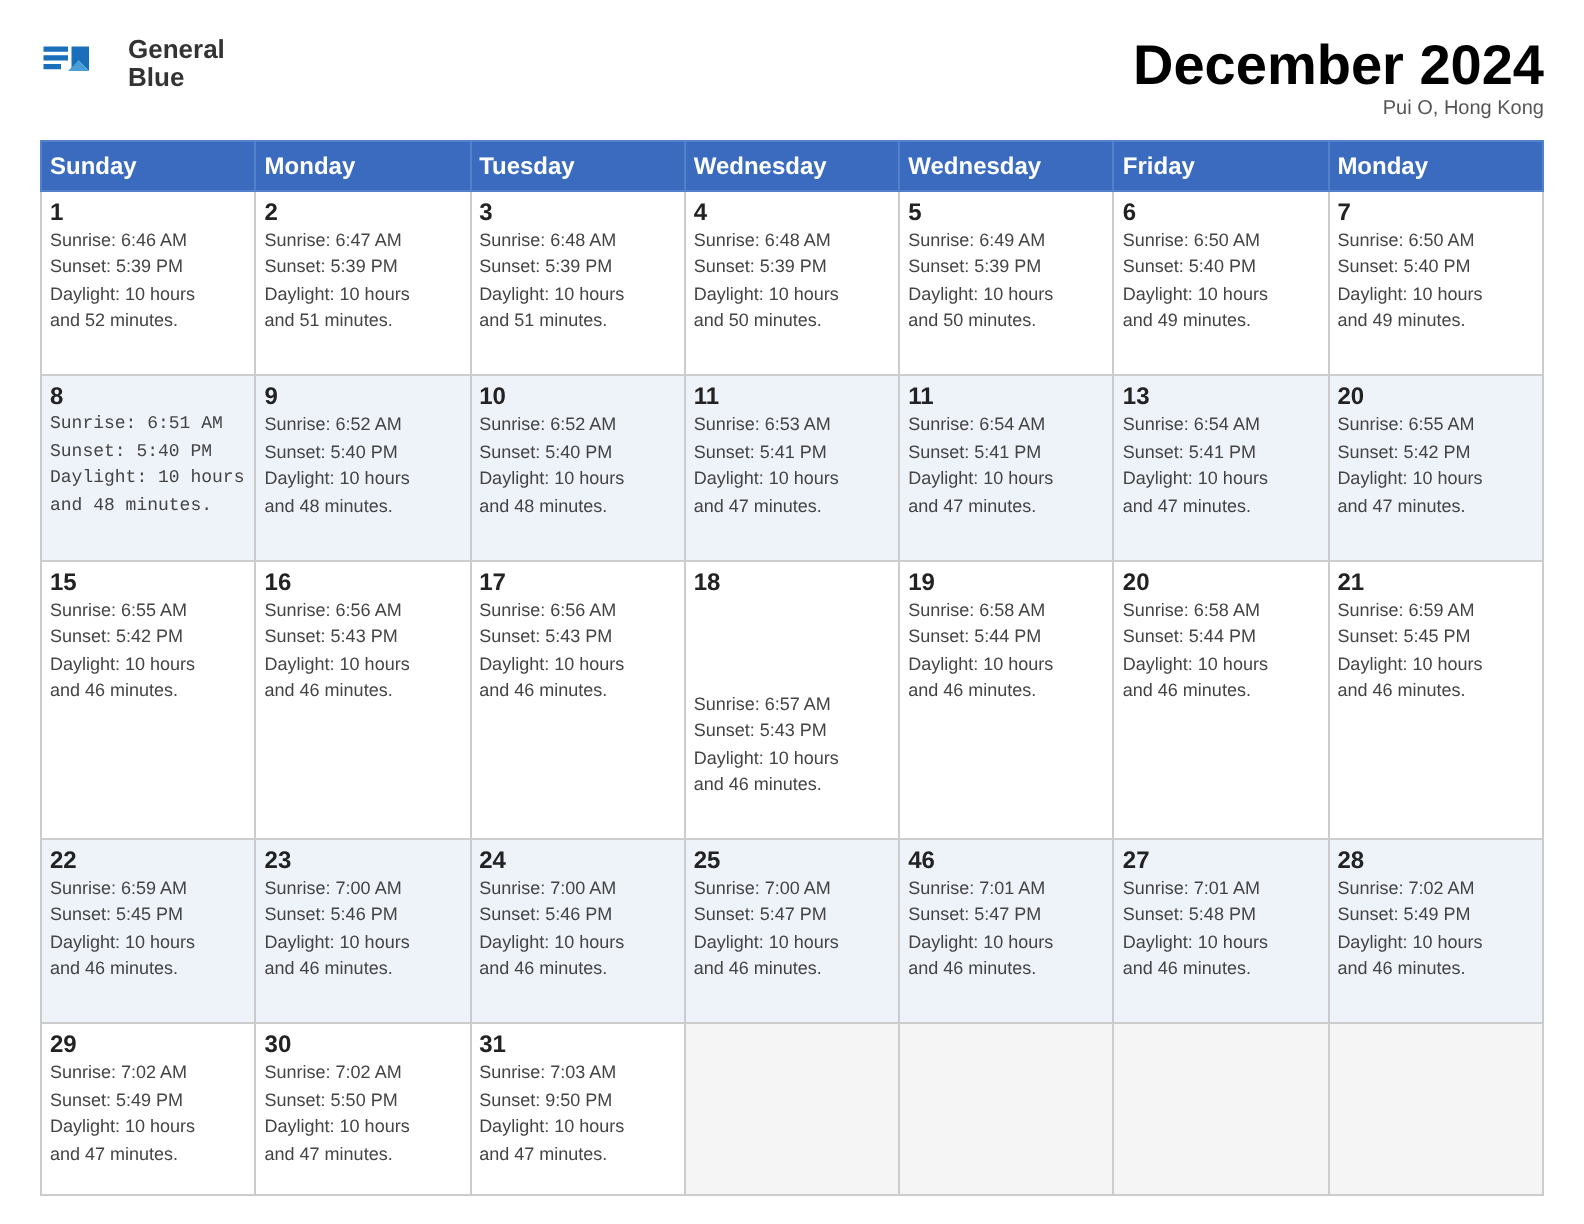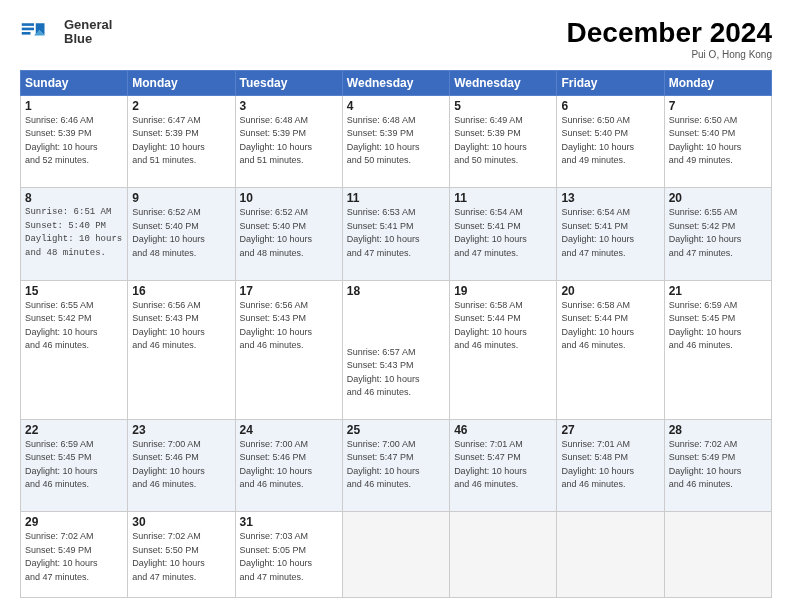--- a/index.html
+++ b/index.html
@@ -351,21 +351,21 @@
           <td>
             <span class="day-num">30</span>
             <div class="day-info" style="white-space: pre-line;">Sunrise: 7:02 AM
 Sunset: 5:50 PM
 Daylight: 10 hours
 and 47 minutes.</div>
           </td>
           <td>
             <span class="day-num">31</span>
             <div class="day-info" style="white-space: pre-line;">Sunrise: 7:03 AM
-Sunset: 5:05 PM
+Sunset: 9:50 PM
 Daylight: 10 hours
 and 47 minutes.</div>
           </td>
           <td class="empty"></td>
           <td class="empty"></td>
           <td class="empty"></td>
           <td class="empty"></td>
         </tr>
       </tbody>
   </table>

